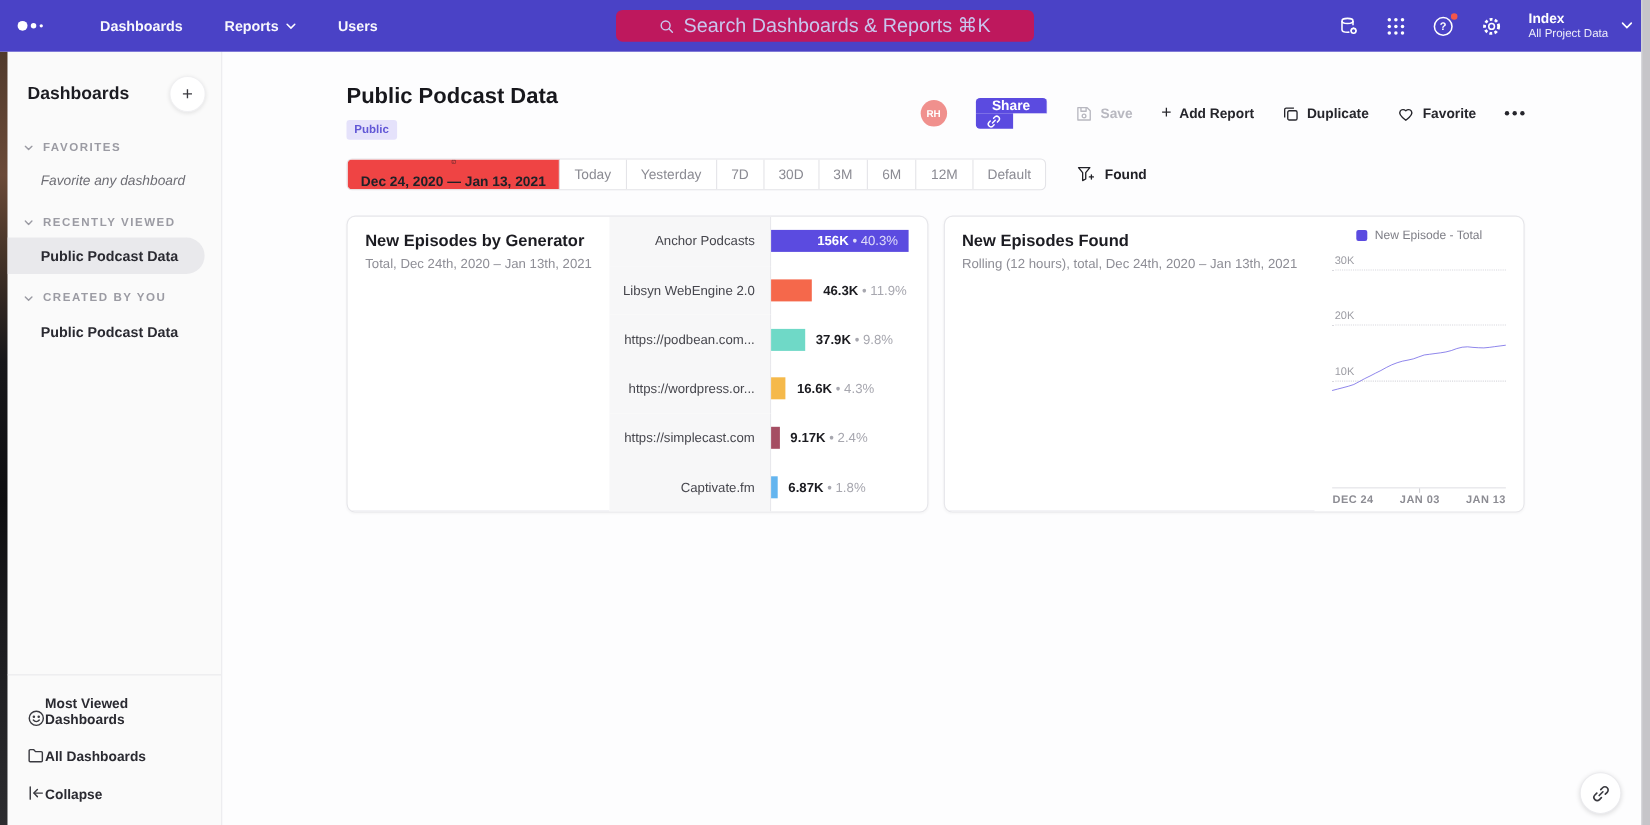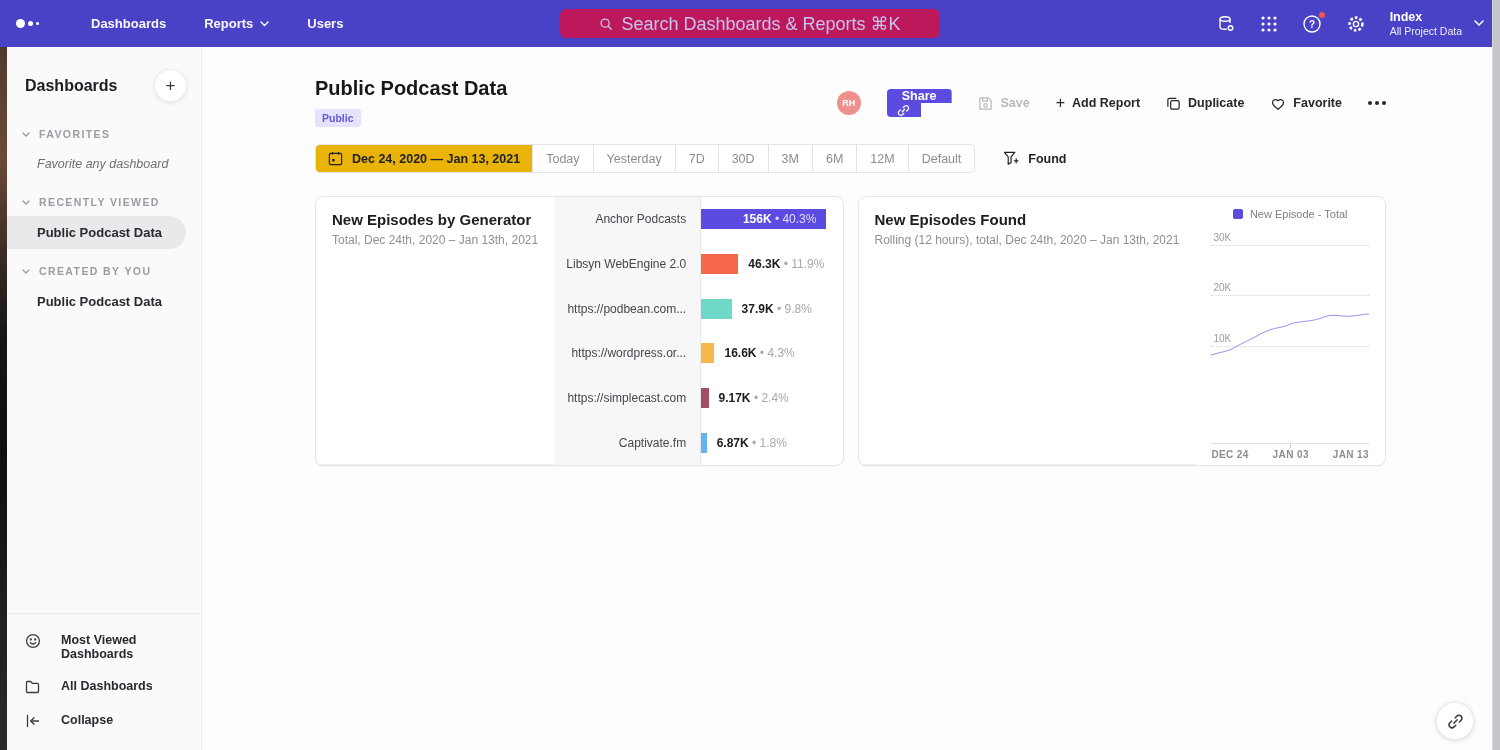--- a/index.html
+++ b/index.html
@@ -44,21 +44,21 @@
   .sb-title { font-size:16px; font-weight:700; color:#1c1c22; }
   .sb-plus { width:33px; height:33px; border-radius:50%; background:#fff; border:1px solid #f0f0f2;
              box-shadow:0 1px 4px rgba(0,0,0,.10); display:flex; align-items:center; justify-content:center;
              font-size:17px; color:#3a3a40; cursor:pointer; }
   .sb-section-label { display:flex; align-items:center; gap:9px; padding:16px 16px 8px 15px;
              font-size:10.5px; font-weight:700; letter-spacing:1.4px; color:#9b9ba3; cursor:pointer; }
   .sb-item { font-size:13px; color:#2a2a31; padding:9px 16px 9px 30px; cursor:pointer; font-weight:600; }
   .sb-item.placeholder { font-style:italic; font-weight:400; color:#6d6d74; font-size:12.5px; padding-left:30px; }
   .sb-item.selected { background:#e9e9ec; border-radius:0 17px 17px 0; width:179px; }
   .sb-footer { margin-top:auto; border-top:1px solid #e9e9eb; padding:10px 0 12px; }
-  .sb-foot-item { display:flex; align-items:flex-start; gap:20px; padding:9px 18px; font-size:12.5px;
+  .sb-foot-item { display:flex; align-items:flex-end; gap:0; padding:9px 18px; font-size:12.5px;
                   font-weight:700; color:#2a2a31; cursor:pointer; }
   .sb-foot-item svg { flex:none; }
 
   
   .main { position:absolute; left:202px; top:47px; right:8px; bottom:0; padding:30px 106px 0 113px; }
   .page-head { display:flex; justify-content:space-between; align-items:flex-start; }
   .page-title { font-size:20px; font-weight:800; color:#17171c; }
   .badge { display:inline-block; margin-top:9px; background:#e5e2fb; color:#6258d6; font-size:10.5px;
            font-weight:600; padding:3px 7px; border-radius:3px; }
   .actions { display:flex; align-items:center; gap:26px; margin-top:12px; }
@@ -70,22 +70,22 @@
   .share-link { background:#5b4be0; width:34px; display:flex; align-items:center; justify-content:center; }
   .act { display:flex; align-items:center; gap:7px; font-size:12.5px; font-weight:700; color:#26262c; cursor:pointer; }
   .act.disabled { color:#b8b8c0; }
   .more-dots { display:flex; gap:3px; cursor:pointer; padding:4px 0; }
   .more-dots i { width:4px; height:4px; border-radius:50%; background:#26262c; }
 
   
   .toolbar-row { display:flex; align-items:center; margin-top:17px; }
   .toolbar { display:flex; align-items:stretch; height:29px; background:#fff; border:1px solid #e4e4e8;
              border-radius:5px; overflow:hidden; }
-  .tb-date { display:flex; align-items:center; gap:9px; background:#eab308; padding:0 12px;
-             font-size:12.5px; font-weight:700; color:#212127; border-right:1px solid #e4e4e8; cursor:pointer; }
+  .tb-date { display:flex; align-items:center; gap:9px; background:#ef4444; padding:0 12px;
+             font-size:12.5px; font-weight:700; color:#212127; border-right:1px solid #e4e4e8; cursor:pointer;flex-direction:column; }
   .tb-preset { display:flex; align-items:center; padding:0 13px; font-size:12.5px; color:#8b8b93;
                border-right:1px solid #e4e4e8; cursor:pointer; }
   .tb-preset:last-child { border-right:none; }
   .filter-btn { display:flex; align-items:center; gap:8px; margin-left:28px; font-size:12.5px;
                 font-weight:700; color:#212127; cursor:pointer; }
 
   
   .cards { display:flex; gap:14px; margin-top:23px; }
   .card { flex:1 1 0; height:270px; background:#fff; border:1px solid #e6e6ea; border-radius:8px;
           box-shadow:0 1px 2px rgba(0,0,0,.03); display:flex; flex-direction:row; overflow:hidden; }

